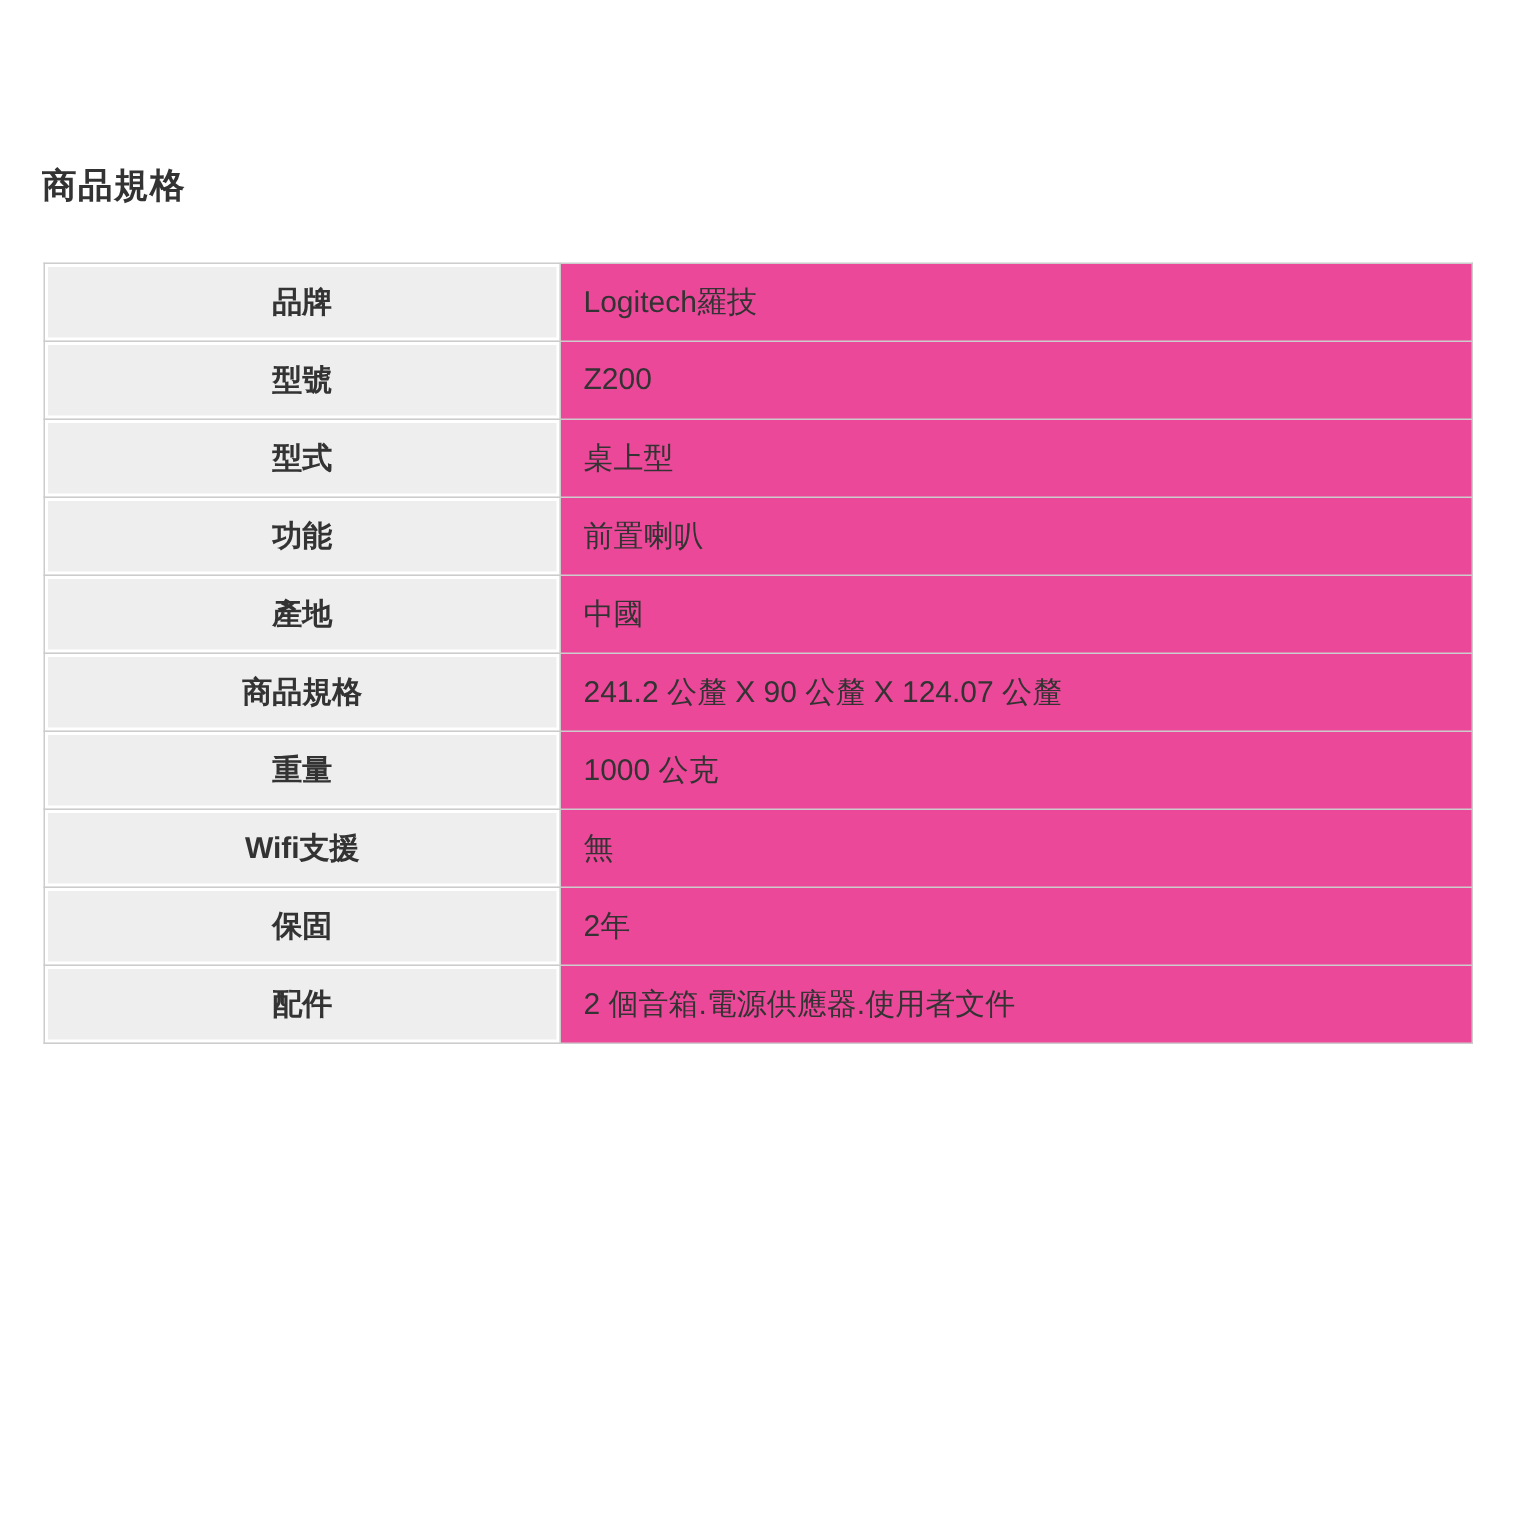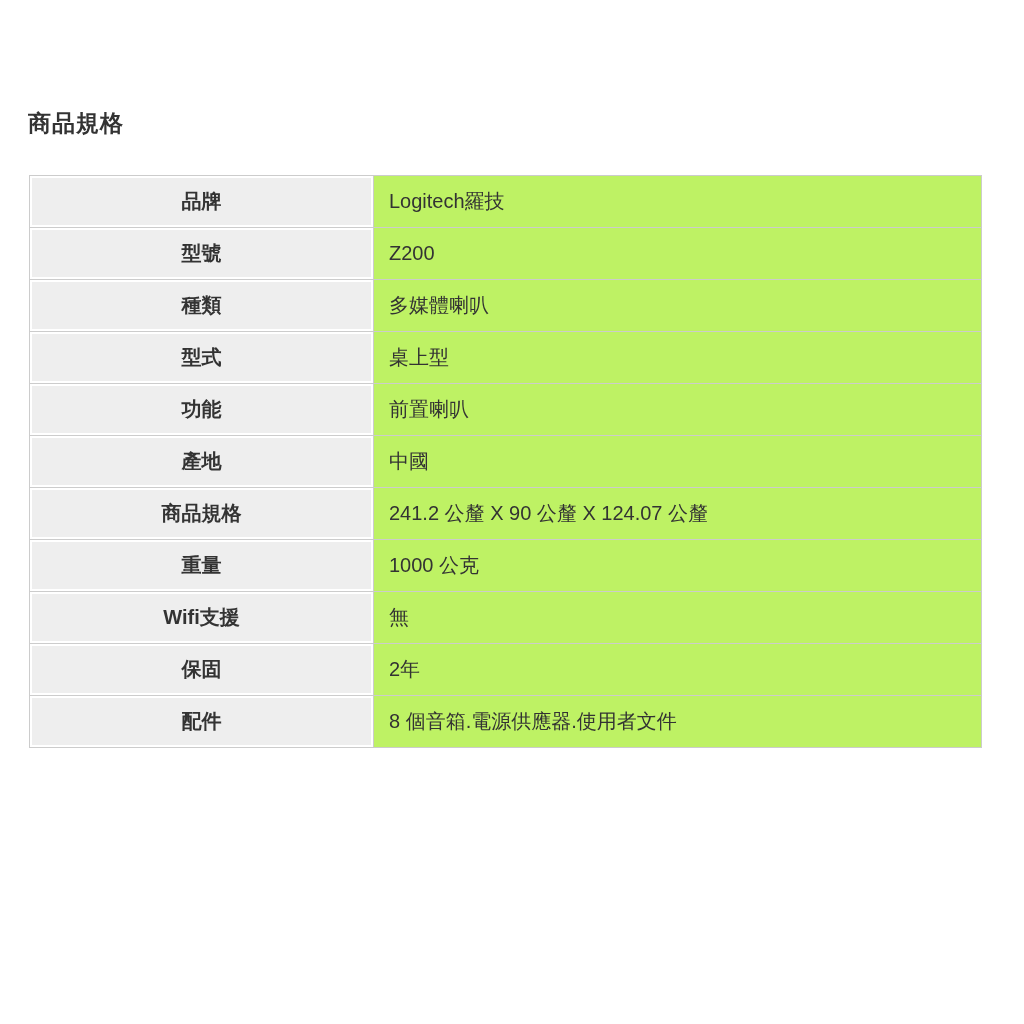--- a/index.html
+++ b/index.html
@@ -45,21 +45,21 @@
   }
   table.spec-table th {
     width: 327px;
     background: #eeeeee;
     box-shadow: inset 0 0 0 2px #ffffff;
     font-weight: bold;
     text-align: center;
     padding: 0 8px;
   }
   table.spec-table td {
-    background: #bef264;
+    background: #ec4899;
     text-align: left;
     padding: 0 0 0 15px;
     font-weight: normal;
   }
 </style>
 </head>
 <body>
 
 <div class="page">
 
@@ -67,24 +67,20 @@
 
   <table class="spec-table">
     <tbody>
       <tr>
         <th>品牌</th>
         <td>Logitech羅技</td>
       </tr>
       <tr>
         <th>型號</th>
         <td>Z200</td>
-      </tr>
-      <tr>
-        <th>種類</th>
-        <td>多媒體喇叭</td>
       </tr>
       <tr>
         <th>型式</th>
         <td>桌上型</td>
       </tr>
       <tr>
         <th>功能</th>
         <td>前置喇叭</td>
       </tr>
       <tr>
@@ -102,18 +98,18 @@
       <tr>
         <th>Wifi支援</th>
         <td>無</td>
       </tr>
       <tr>
         <th>保固</th>
         <td>2年</td>
       </tr>
       <tr>
         <th>配件</th>
-        <td>8 個音箱.電源供應器.使用者文件</td>
+        <td>2 個音箱.電源供應器.使用者文件</td>
       </tr>
     </tbody>
   </table>
 
 </div>
 
 </body></html>

